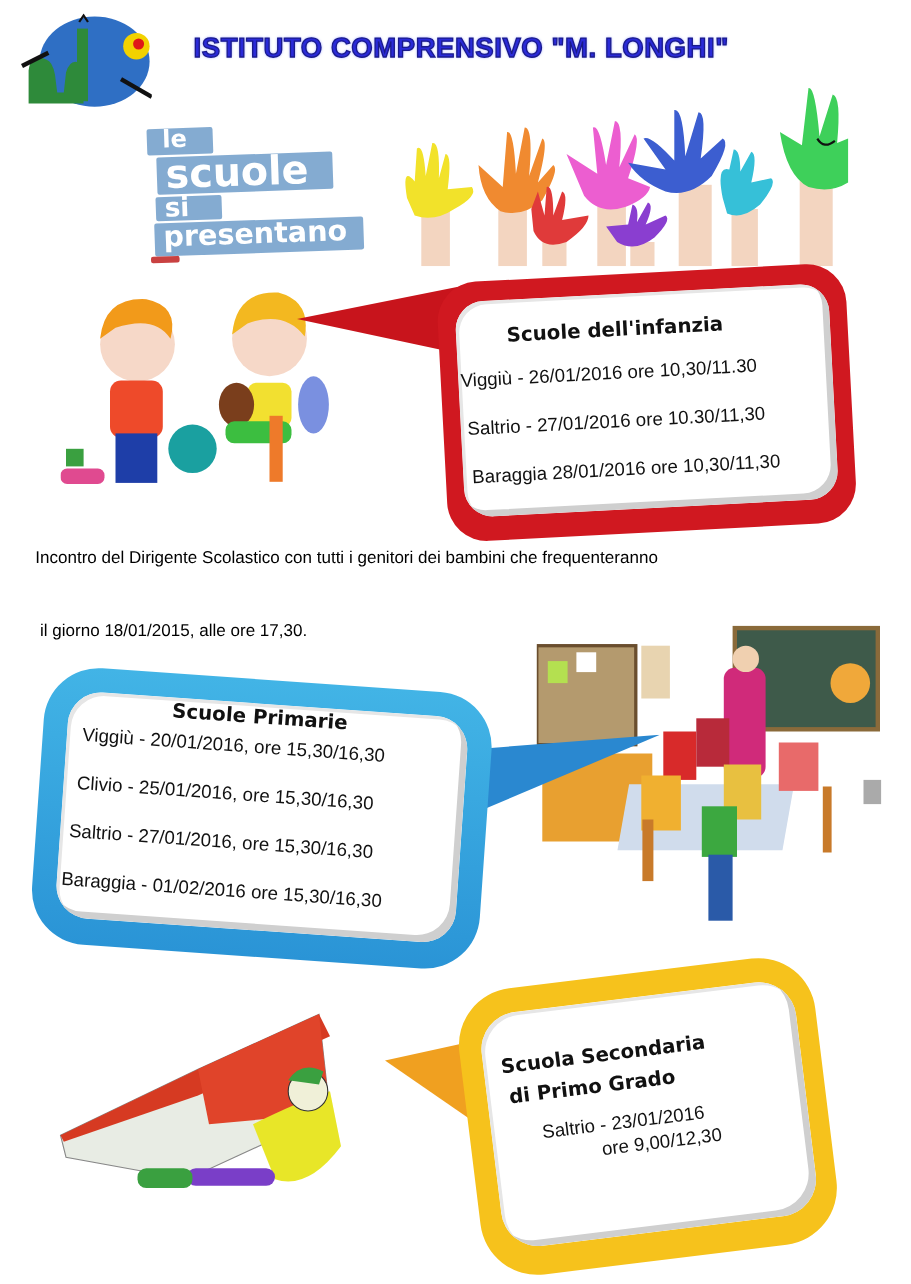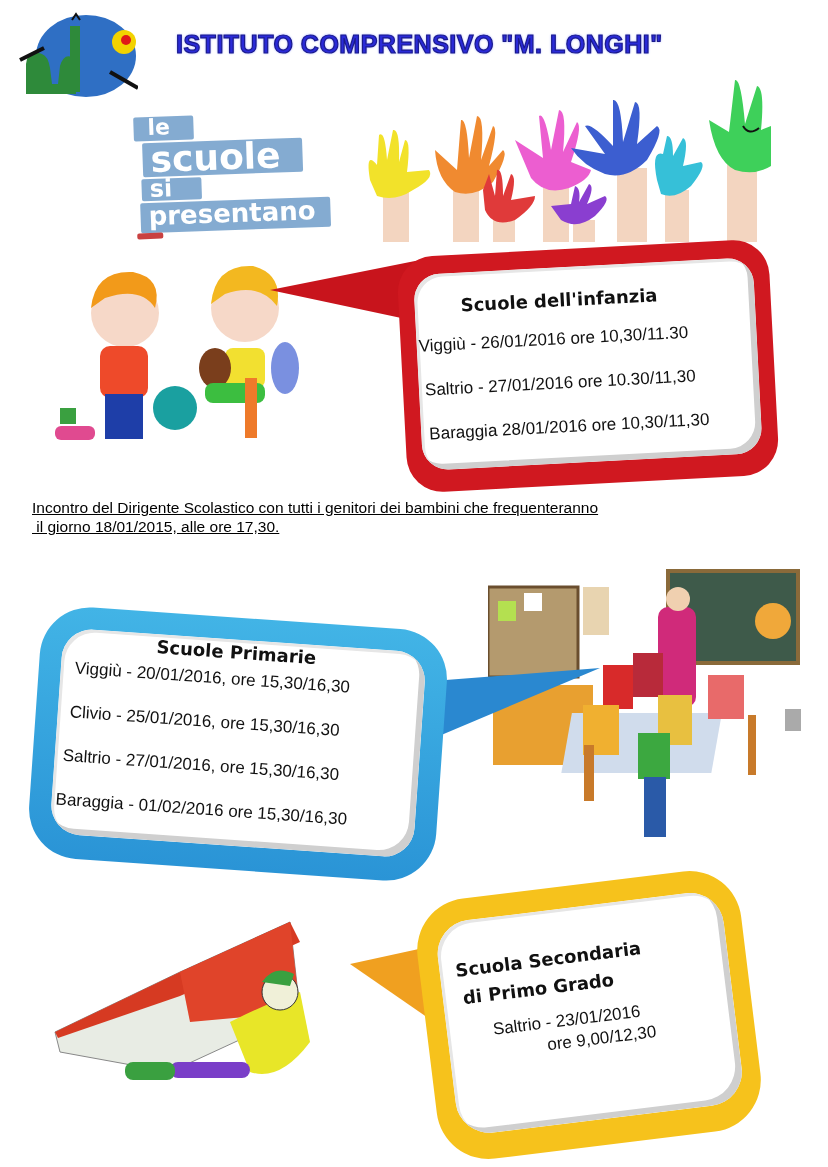--- a/index.html
+++ b/index.html
@@ -37,21 +37,21 @@
 
   .blue-bubble { left: 34px; top: 618px; width: 408px; height: 252px; transform: rotate(4deg); }
   .blue-bubble .frame { background: linear-gradient(180deg,#42b4e6 0%,#2a94d6 100%); border-radius: 50px; }
   .blue-bubble .inner { left: 22px; top: 22px; right: 22px; bottom: 24px; border-radius: 30px; }
 
   .yellow-bubble { left: 426px; top: 884px; width: 326px; height: 262px; transform: rotate(-7deg); }
   .yellow-bubble .frame { background: #f6c21c; border-radius: 52px; }
   .yellow-bubble .inner { left: 20px; top: 22px; right: 18px; bottom: 26px; border-radius: 34px; }
 
   .paragraph { left: 32px; top: 498px; width: 790px; font-size: 15.5px; line-height: 19px; color: #000; }
-  .paragraph div { white-space: nowrap; text-decoration: underline; }
+  .paragraph div { white-space: nowrap; }
 
   .tail { position: absolute; }
 </style>
 </head>
 <body>
 
 <div class="abs logo">
   <svg width="124" height="86" viewBox="0 0 124 86">
     <ellipse cx="72" cy="44" rx="50" ry="41" fill="#2f6fc4"></ellipse>
     <path d="M12 82 L12 52 Q14 36 28 42 Q34 44 36 56 L38 72 L44 72 L46 54 Q50 40 60 46 L62 82 Z" fill="#2e8a3a"></path>
@@ -145,21 +145,21 @@
   <div class="frame"></div>
   <div class="inner"></div>
   <div class="btitle" style="left:62px;top:40px;">Scuole dell'infanzia</div>
   <div class="bline" style="left:18px;top:80px;">Viggiù - 26/01/2016 ore 10,30/11.30</div>
   <div class="bline" style="left:22px;top:124px;">Saltrio - 27/01/2016 ore 10.30/11,30</div>
   <div class="bline" style="left:24px;top:168px;">Baraggia 28/01/2016 ore 10,30/11,30</div>
 </div>
 
 <div class="abs paragraph">
   <div>Incontro del Dirigente Scolastico con tutti i genitori dei bambini che frequenteranno</div>
-  <div style="white-space:pre;"> il giorno 18/01/2015, alle ore 17,30.</div>
+  <div style="white-space:pre;margin-top:47px;"> il giorno 18/01/2015, alle ore 17,30.</div>
 </div>
 
 <div class="abs" style="left:488px;top:565px;width:330px;height:280px;">
   <svg width="330" height="280" viewBox="0 0 330 280">
     <rect x="0" y="22" width="90" height="90" fill="#b49a6e" stroke="#6a4e2e" stroke-width="3"></rect>
     <rect x="10" y="36" width="18" height="20" fill="#b4e050"></rect>
     <rect x="36" y="28" width="18" height="18" fill="#fff"></rect>
     <rect x="95" y="22" width="26" height="48" fill="#e8d4b0"></rect>
     <rect x="180" y="6" width="130" height="92" fill="#3e5a4a" stroke="#8a6a3a" stroke-width="4"></rect>
     <circle cx="285" cy="56" r="18" fill="#f0a83a"></circle>

